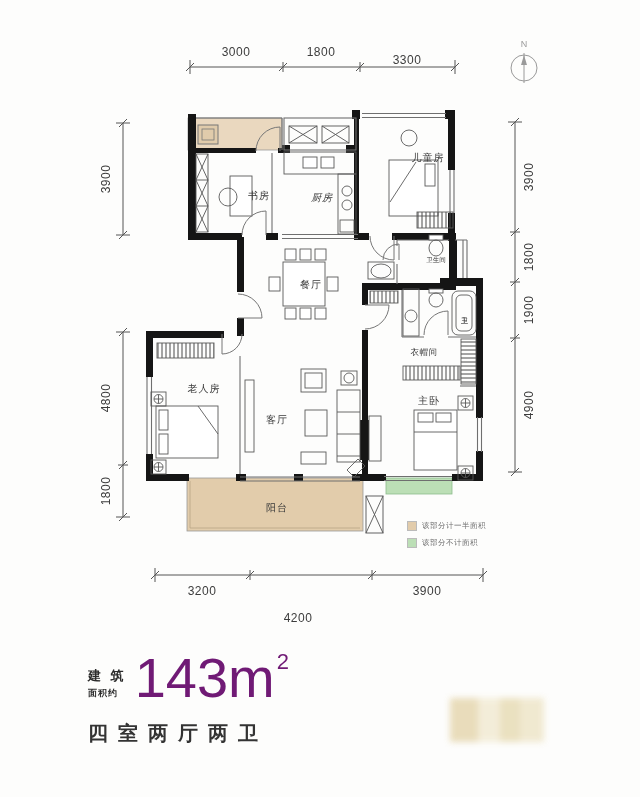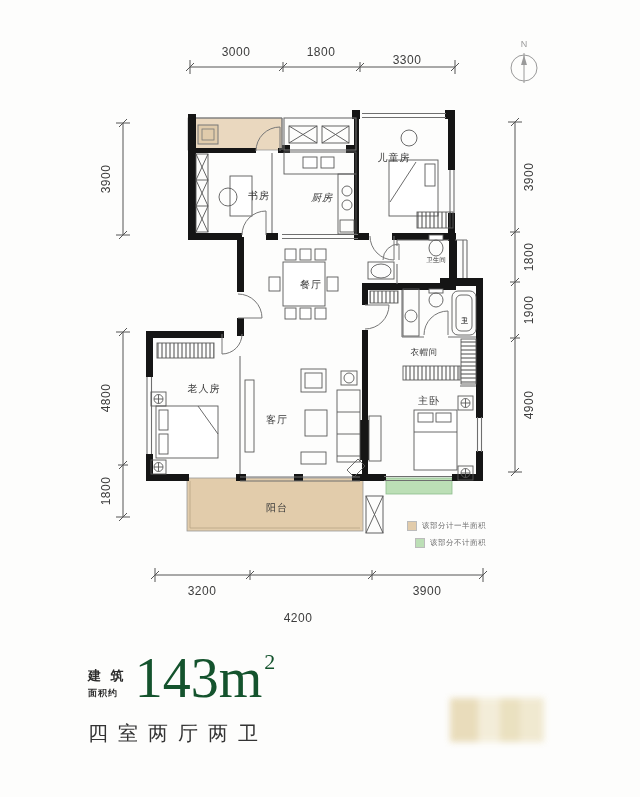--- a/index.html
+++ b/index.html
@@ -7,31 +7,31 @@
   .page{position:relative;width:640px;height:797px;overflow:hidden;background:#fdfdfc;}
   .plan-svg{position:absolute;left:0;top:0;width:640px;height:797px;}
   .lbl{position:absolute;transform:translate(-50%,-50%);color:#3a3a3a;font-size:10px;letter-spacing:1px;white-space:nowrap;}
   .lbl-xs{font-size:6.5px;letter-spacing:0;}
   .lbl-s{font-size:8.5px;letter-spacing:0.5px;}
   .lbl-vert{writing-mode:vertical-rl;transform:translate(-50%,-50%);font-size:7px;letter-spacing:1px;}
   .dim{position:absolute;transform:translate(-50%,-50%);color:#3c3c3c;font-size:12px;letter-spacing:0.5px;white-space:nowrap;}
   .dim-v{transform:translate(-50%,-50%) rotate(-90deg);}
   .north-n{position:absolute;transform:translate(-50%,-50%);color:#9a9a9a;font-size:9px;}
   .legend{position:absolute;left:407px;top:521px;}
-  .legend-row{display:flex;align-items:center;margin-bottom:7px;justify-content:flex-end;}
+  .legend-row{display:flex;align-items:center;margin-bottom:7px;}
   .legend-swatch{width:8px;height:8px;border:1px solid #bbb;margin-right:5px;flex:0 0 auto;}
   .legend-text{font-size:7.5px;color:#6e6e6e;letter-spacing:0.5px;white-space:nowrap;}
   .summary{position:absolute;left:88px;top:650px;width:260px;}
   .summary-top{display:flex;align-items:center;}
   .summary-prefix{display:flex;flex-direction:column;justify-content:center;margin-right:8px;margin-top:10px;}
   .summary-prefix .l1{font-size:13px;font-weight:bold;color:#2b2b2b;letter-spacing:3px;white-space:nowrap;}
   .summary-prefix .l2{font-size:9px;font-weight:bold;color:#2b2b2b;letter-spacing:1px;margin-top:2px;white-space:nowrap;}
-  .summary-number{font-family:Liberation Serif, serif;font-size:56px;color:#14532d;line-height:1;white-space:nowrap;}
+  .summary-number{font-family:Liberation Sans, sans-serif;font-size:56px;color:#701a75;line-height:1;white-space:nowrap;}
   .summary-number sup{font-size:22px;vertical-align:28px;margin-left:2px;}
-  .summary-layout{margin-top:14px;font-size:20px;font-weight:400;color:#333;letter-spacing:10px;white-space:nowrap;}
+  .summary-layout{margin-top:14px;font-size:20px;font-weight:700;color:#333;letter-spacing:10px;white-space:nowrap;}
   .watermark{position:absolute;left:519px;top:762px;font-size:18px;color:#9e9e9e;letter-spacing:1px;white-space:nowrap;}
   .blur-blocks{position:absolute;left:450px;top:698px;display:flex;filter:blur(3px);opacity:.9;}
   .blur-blocks span{display:block;height:44px;}
 </style>
 </head>
 <body>
 
 <div class="page">
 
   <svg class="plan-svg" viewBox="0 0 640 797">
@@ -250,21 +250,21 @@
   <div class="dim dim-v" style="left:106px;top:491px;">1800</div>
 
   <div class="dim" style="left:202px;top:591px;text-align:center;">3200</div>
   <div class="dim" style="left:298px;top:591px;margin-top:27px;">4200</div>
   <div class="dim" style="left:427px;top:591px;">3900</div>
 
   <div class="north-n" style="left:524px;top:44px;">N</div>
 
   <div class="lbl" style="left:259px;top:196px;">书房</div>
   <div class="lbl" style="left:322px;top:198px;font-style:italic;">厨房</div>
-  <div class="lbl" style="left:394px;top:158px;">儿童房</div>
+  <div class="lbl" style="left:428px;top:158px;">儿童房</div>
   <div class="lbl" style="left:311px;top:285px;font-family:Liberation Mono, monospace;">餐厅</div>
   <div class="lbl lbl-xs" style="left:436px;top:260px;">卫生间</div>
   <div class="lbl lbl-vert" style="left:464px;top:312px;">主卫</div>
   <div class="lbl lbl-s" style="left:424px;top:353px;">衣帽间</div>
   <div class="lbl" style="left:204px;top:389px;">老人房</div>
   <div class="lbl" style="left:277px;top:420px;">客厅</div>
   <div class="lbl" style="left:429px;top:401px;">主卧</div>
   <div class="lbl" style="left:277px;top:508px;">阳台</div>
 
   <div class="legend">

